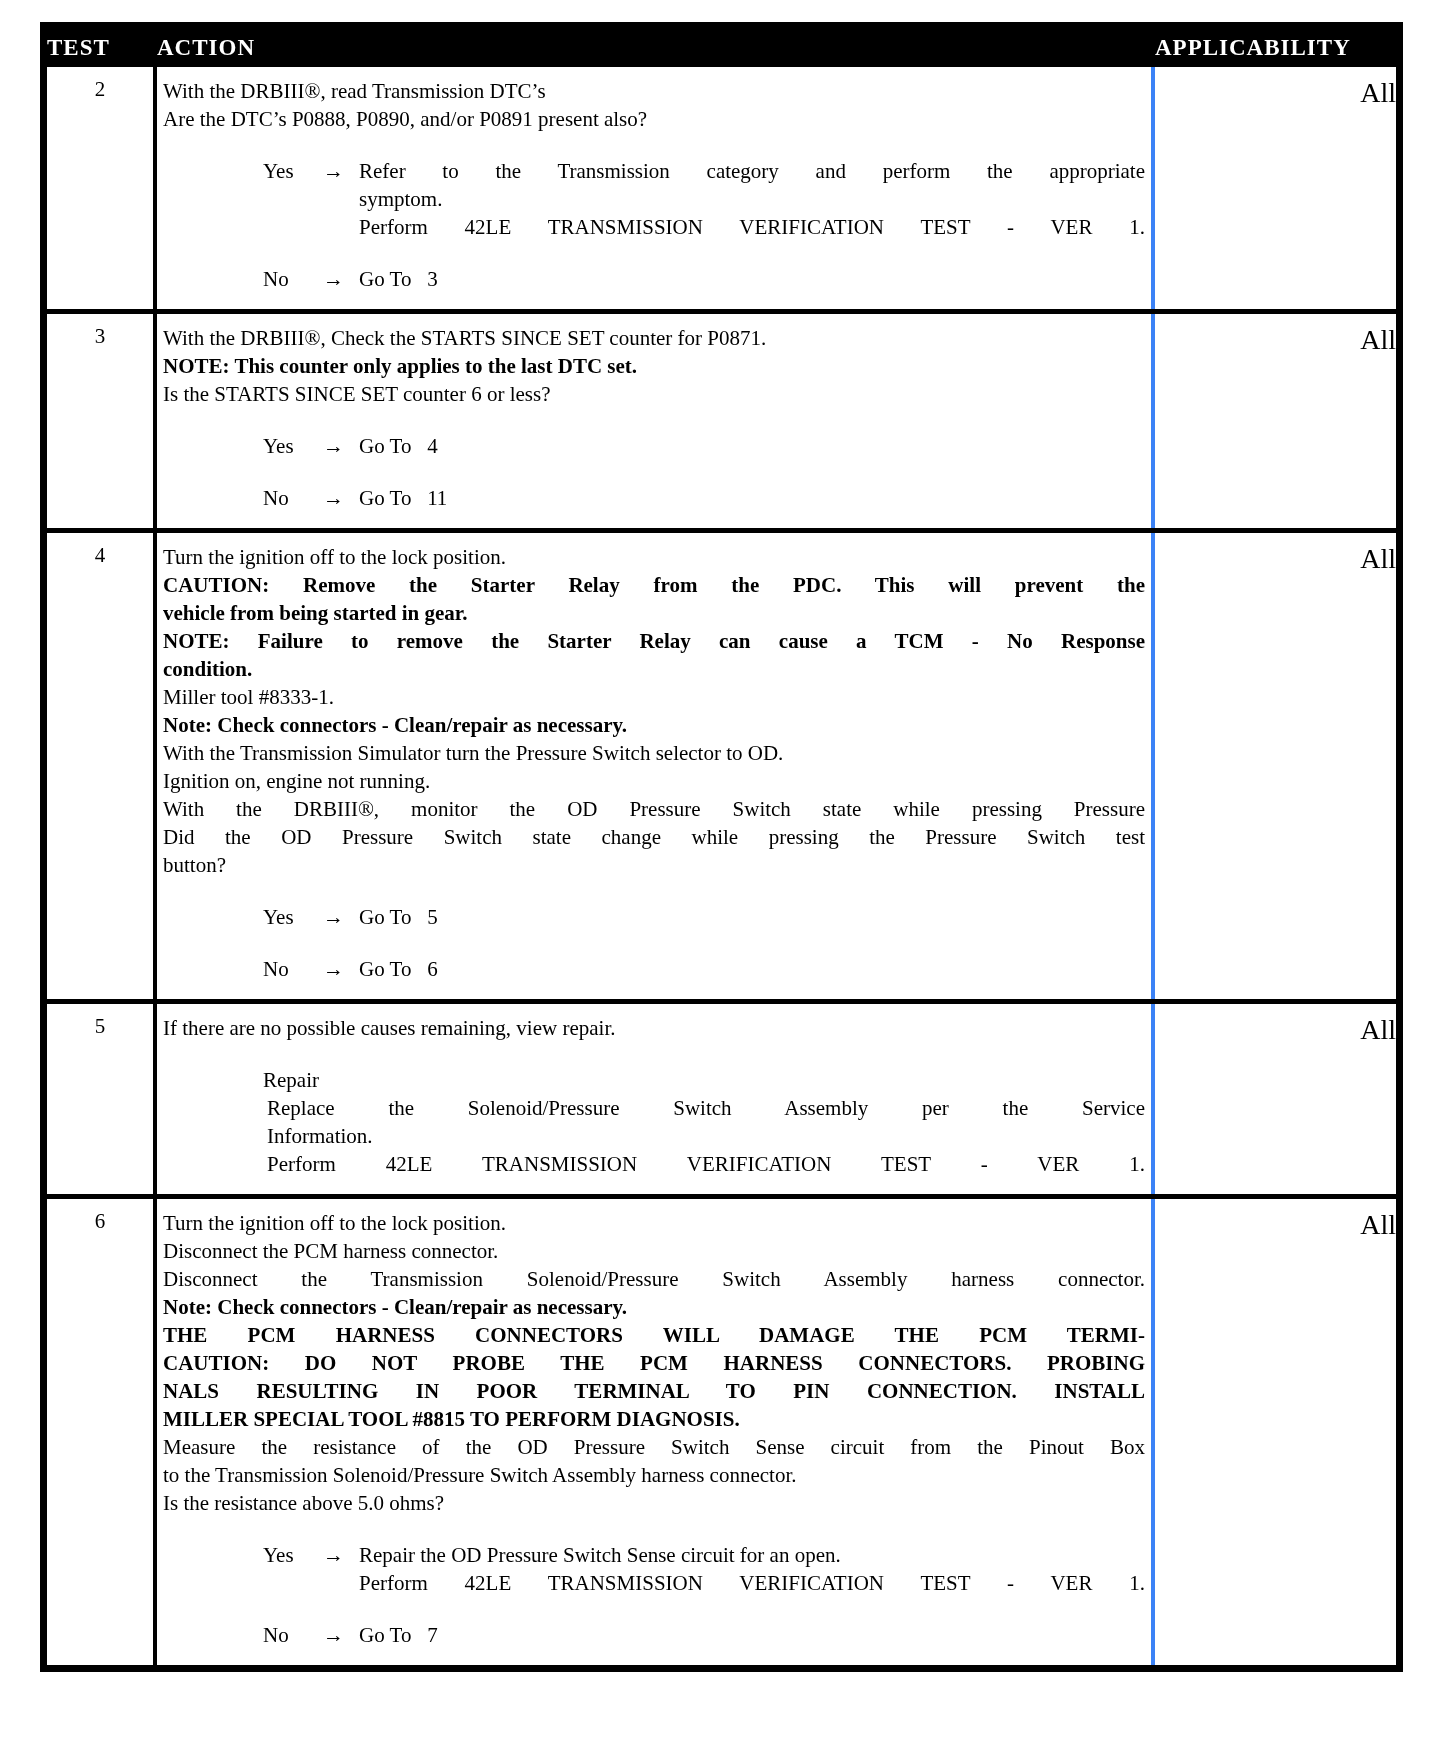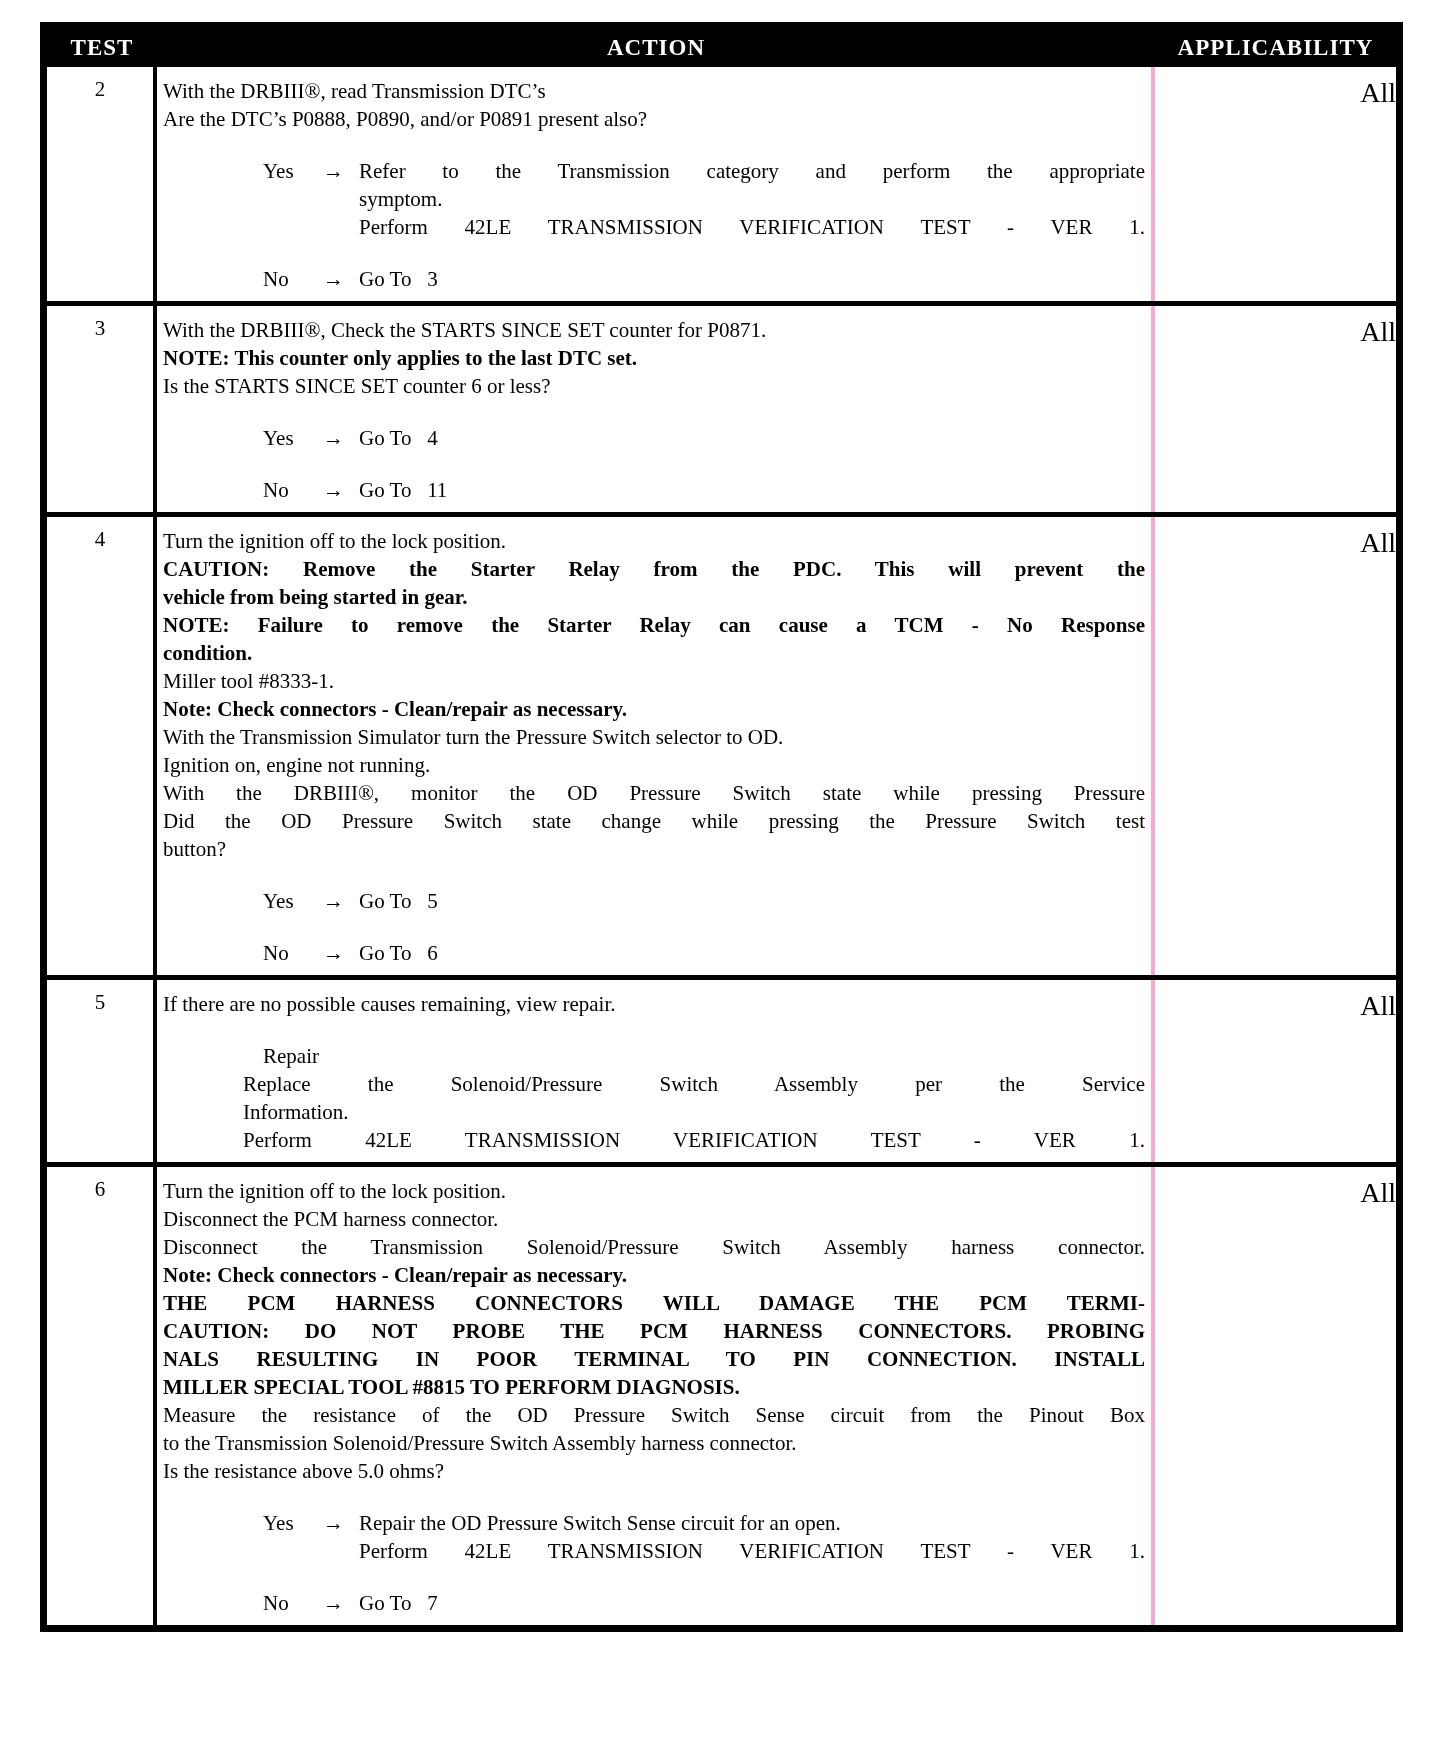--- a/index.html
+++ b/index.html
@@ -26,41 +26,41 @@
   }
   .hdr {
     display: grid;
     grid-template-columns: 110px 998px 1fr;
     background: #000000;
     color: #ffffff;
     height: 38px;
     align-items: center;
   }
   .hdr .th {
-    text-align: center;
+    text-align: left;
     font-weight: bold;
     font-size: 23px;
     letter-spacing: 1px;
   }
   .row {
     display: grid;
     grid-template-columns: 110px 998px 1fr;
     border-top: 5px solid #000000;
   }
   #rows .row:first-child { border-top: none; }
   .cell { box-sizing: border-box; }
   .c-test {
     border-right: 4px solid #000000;
     text-align: center;
     padding-top: 10px;
     font-size: 21px;
   }
   .c-action {
-    border-right: 4px solid #f9a8d4;
-    padding: 10px 6px 8px 6px;
+    border-right: 4px solid #3b82f6;
+    padding: 10px 6px 16px 6px;
     font-size: 21px;
     line-height: 28px;
   }
   .c-app {
     text-align: right;
     padding-top: 10px;
     font-size: 28px;
   }
   .line { white-space: pre-wrap; }
   .line.fill {
@@ -68,21 +68,21 @@
     text-align: justify;
     text-align-last: justify;
   }
   .bold { font-weight: bold; }
   .spacer { height: 24px; }
   .branch { display: flex; padding-left: 100px; }
   .b-label { width: 60px; flex: none; }
   .b-arrow { width: 36px; flex: none; }
   .b-results { flex: 1; min-width: 0; }
   .repair-label { padding-left: 100px; }
-  .repair-results { margin-left: 80px; }
+  .repair-results { margin-left: 104px; }
 </style>
 </head>
 <body>
 
 <div class="page">
   <div class="tbl">
     <div class="hdr">
       <div class="th">TEST</div>
       <div class="th">ACTION</div>
       <div class="th">APPLICABILITY</div>

